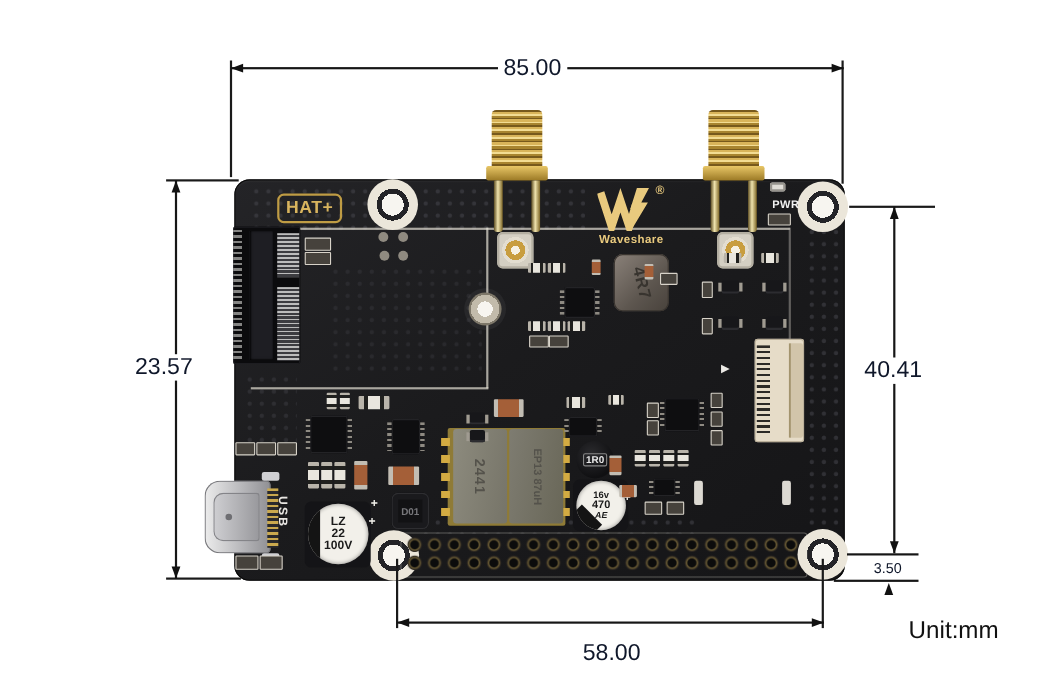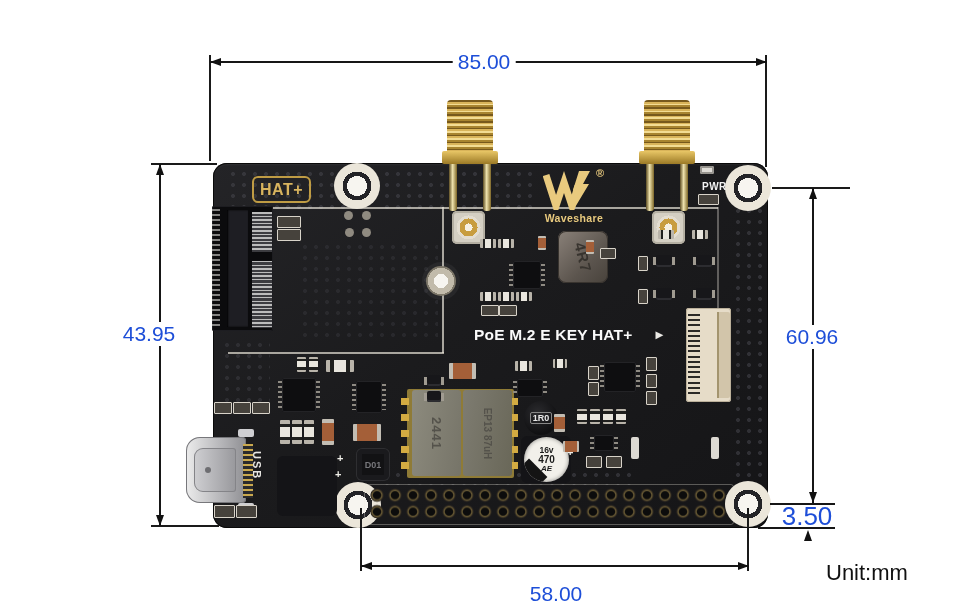--- a/index.html
+++ b/index.html
@@ -7,21 +7,21 @@
          font-family:"Liberation Sans","DejaVu Sans",sans-serif;}
   .abs{position:absolute;}
   
   .dl{position:absolute;background:#161616;}
   .ext{position:absolute;background:#1a1a1a;}
   .ar{position:absolute;width:0;height:0;border-style:solid;}
   .ar.left {border-width:4.5px 11px 4.5px 0;border-color:transparent #111 transparent transparent;}
   .ar.right{border-width:4.5px 0 4.5px 11px;border-color:transparent transparent transparent #111;}
   .ar.up   {border-width:0 4.5px 11px 4.5px;border-color:transparent transparent #111 transparent;}
   .ar.down {border-width:11px 4.5px 0 4.5px;border-color:#111 transparent transparent transparent;}
-  .dtext{position:absolute;font-size:21px;color:#1d4ed8;background:#fff;padding:0 5px;
+  .dtext{position:absolute;font-size:21px;color:#0f172a;background:#fff;padding:0 5px;
          transform:translate(-50%,-50%);white-space:nowrap;}
   .unit{position:absolute;font-size:22px;color:#111;white-space:nowrap;}
   
   .board{position:absolute;left:213px;top:163px;width:555px;height:365px;border-radius:14px;
          background:linear-gradient(145deg,#242427 0%,#1b1b1d 45%,#151517 100%);
          box-shadow:inset 0 0 0 1px #0a0a0a, inset 0 2px 2px rgba(255,255,255,.06);}
   .dots{position:absolute;opacity:.55;
         background-image:radial-gradient(circle at 5px 5px,#45454c 0 1.6px,transparent 2.3px);
         background-size:11px 11px;}
   .hole{position:absolute;width:46px;height:46px;border-radius:50%;
@@ -186,21 +186,20 @@
   <div class="abs" style="left:700px;top:166px;width:14px;height:8px;background:#dfdcd6;border-radius:2px;box-shadow:inset 0 0 0 2px #97948e;"></div>
   <div class="pwr">PWR</div>
   <div class="rpair" style="left:698px;top:194px;width:19px;height:9px;"></div>
 
   <div class="m2"></div>
   <div class="m2pads"></div>
   <div class="m2slot"></div>
   <div class="m2pins" style="top:212px;height:40px;"></div>
   <div class="m2pins" style="top:261px;height:67px;"></div>
 
-  <div class="poetitle">PoE M.2 E KEY HAT+</div>
   <div class="marker">►</div>
 
   <div class="ffc"></div>
   <div class="ffc-comb"></div>
   <div class="ffc-latch"></div>
 
   <div class="ind4r7">
       <span>4R7</span>
     </div>
   <div class="tab" style="left:631px;top:437px;"></div>
@@ -225,20 +224,26 @@
   <div class="capbase" style="left:521px;top:436px;width:50px;height:47px;"></div>
   <div class="ecap" style="left:524px;top:437px;width:45px;height:45px;">
     <div class="wedge"></div>
     <div class="t" style="font-size:8.5px;">16v</div>
     <div class="t" style="font-size:10px;">470</div>
     <div class="t" style="font-size:8px;font-style:italic;">AE</div>
   </div>
   <div class="plus" style="left:567px;top:446px;">+</div>
 
   <div class="capbase" style="left:277px;top:456px;width:60px;height:60px;"></div>
+  <div class="ecap" style="left:280px;top:458px;width:55px;height:55px;">
+    <div class="stripe"></div>
+    <div class="t" style="font-size:11px;">LZ</div>
+    <div class="t" style="font-size:11px;">22</div>
+    <div class="t" style="font-size:11px;">100V</div>
+  </div>
   <div class="plus" style="left:337px;top:452px;">+</div>
   <div class="plus" style="left:335px;top:468px;">+</div>
 
   <div class="usb"></div>
   <div class="usb-in"></div>
   <div class="usb-dot"></div>
   <div class="usb-pins"></div>
   <div class="usb-tab" style="left:238px;top:429px;"></div>
   <div class="usb-tab" style="left:238px;top:503px;"></div>
   <div class="usblabel">USB</div>
@@ -318,32 +323,32 @@
   <div class="dl" style="left:210px;top:61px;width:557px;height:2px;"></div>
   <div class="ar left" style="left:210px;top:57.5px;"></div>
   <div class="ar right" style="left:756px;top:57.5px;"></div>
   <div class="dtext" style="left:484px;top:62px;">85.00</div>
 
   <div class="ext" style="left:151px;top:163px;width:66px;height:2px;"></div>
   <div class="ext" style="left:151px;top:525px;width:68px;height:2px;"></div>
   <div class="dl" style="left:159px;top:164px;width:2px;height:362px;"></div>
   <div class="ar up" style="left:155.5px;top:164px;"></div>
   <div class="ar down" style="left:155.5px;top:515px;"></div>
-  <div class="dtext" style="left:149px;top:334px;">43.95</div>
+  <div class="dtext" style="left:149px;top:334px;">23.57</div>
 
   <div class="ext" style="left:772px;top:187px;width:78px;height:2px;"></div>
   <div class="dl" style="left:812px;top:188px;width:2px;height:315px;"></div>
   <div class="ar up" style="left:808.5px;top:188px;"></div>
   <div class="ar down" style="left:808.5px;top:492px;"></div>
-  <div class="dtext" style="left:812px;top:337px;">60.96</div>
+  <div class="dtext" style="left:812px;top:337px;">40.41</div>
 
   <div class="dl" style="left:770px;top:503px;width:65px;height:2px;"></div>
   <div class="dl" style="left:758px;top:527px;width:77px;height:2px;"></div>
   <div class="ar up" style="left:804px;top:530px;"></div>
-  <div class="dtext" style="left:807px;top:516px;font-size:26px;background:transparent;">3.50</div>
+  <div class="dtext" style="left:807px;top:516px;font-size:13px;background:transparent;">3.50</div>
 
   <div class="ext" style="left:360px;top:508px;width:2px;height:63px;"></div>
   <div class="ext" style="left:747px;top:508px;width:2px;height:63px;"></div>
   <div class="dl" style="left:361px;top:565px;width:388px;height:2px;"></div>
   <div class="ar left" style="left:361px;top:561.5px;"></div>
   <div class="ar right" style="left:738px;top:561.5px;"></div>
   <div class="dtext" style="left:556px;top:566px;margin-top:28px;">58.00</div>
 
   <div class="unit" style="left:826px;top:560px;">Unit:mm</div>
 </div>

